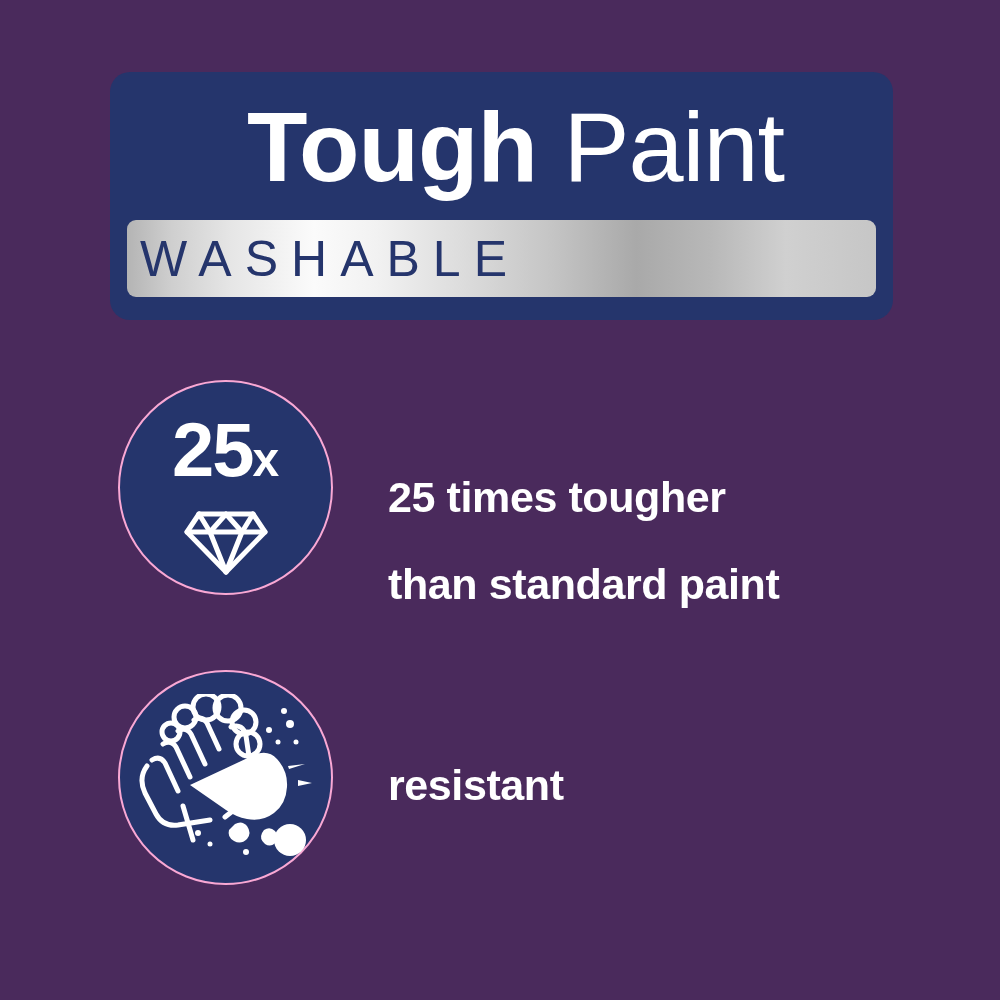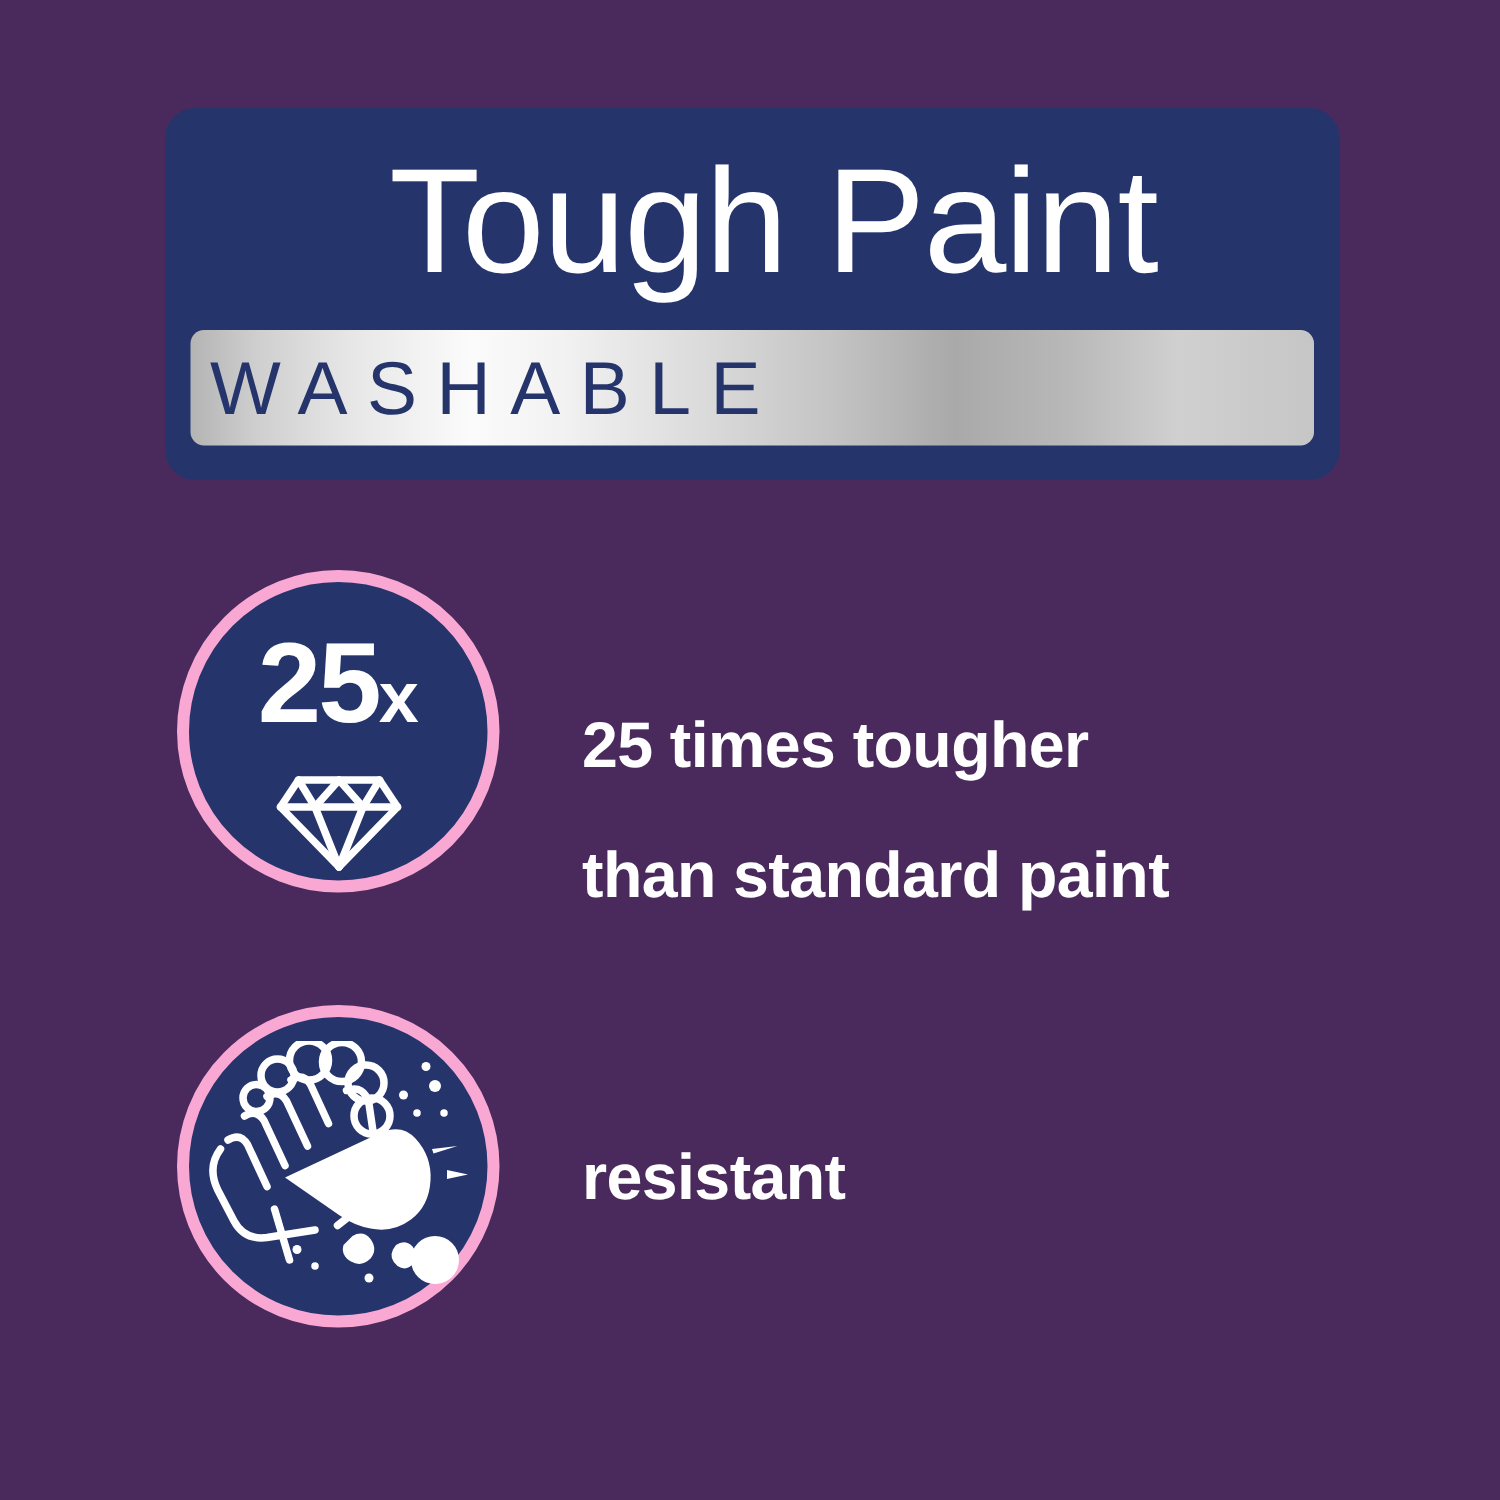--- a/index.html
+++ b/index.html
@@ -40,21 +40,21 @@
     top: 12px;
     height: 125px;
     line-height: 125px;
     text-align: center;
     white-space: nowrap;
     color: #ffffff;
     font-size: 99px;
     letter-spacing: -1px;
   }
   .banner-title .word-strong {
-    font-weight: 400;
+    font-weight: 700;
     margin-left: 28px;
   }
   .banner-title .word-light {
     font-weight: 400;
     text-align: center;
   }
 
   .silver-bar {
     position: absolute;
     left: 17px;
@@ -100,21 +100,21 @@
   .feature.row2 { top: 670px; }
 
   .badge {
     position: absolute;
     left: 118px;
     top: 0;
     width: 215px;
     height: 215px;
     border-radius: 50%;
     background: #25356c;
-    border: 8px solid #f9a8d4;
+    border: 2px solid #f9a8d4;
     box-sizing: border-box;
   }
 
   .badge-inner {
     position: relative;
     width: 100%;
     height: 100%;
   }
 
   .badge-number {

